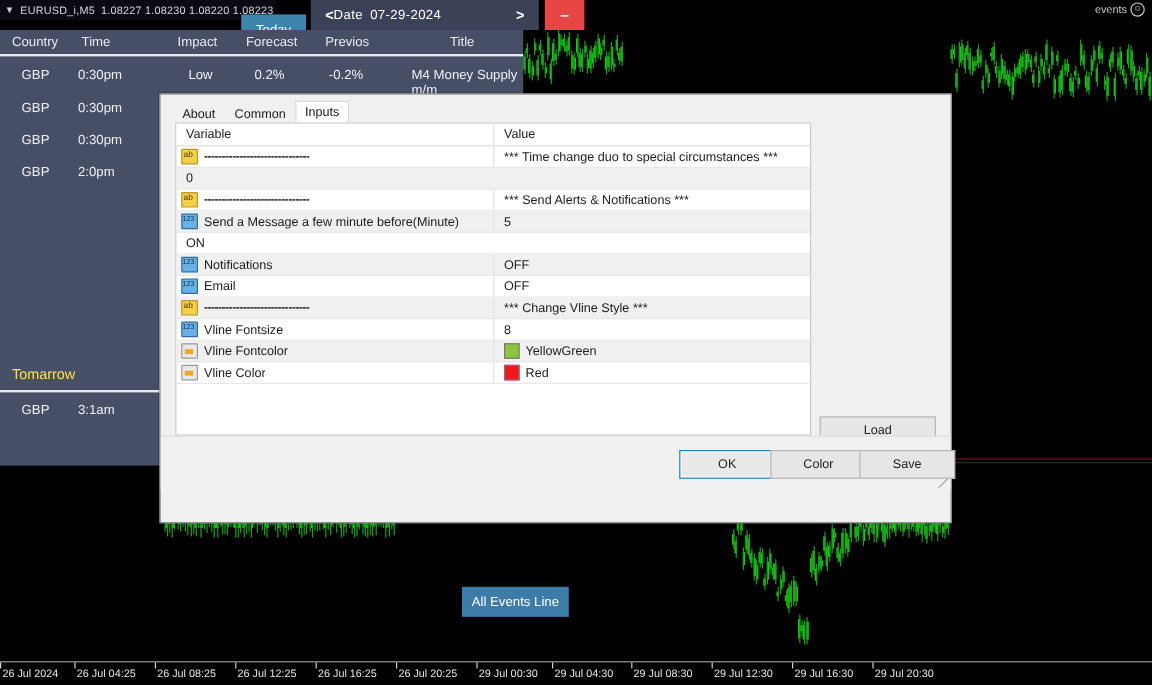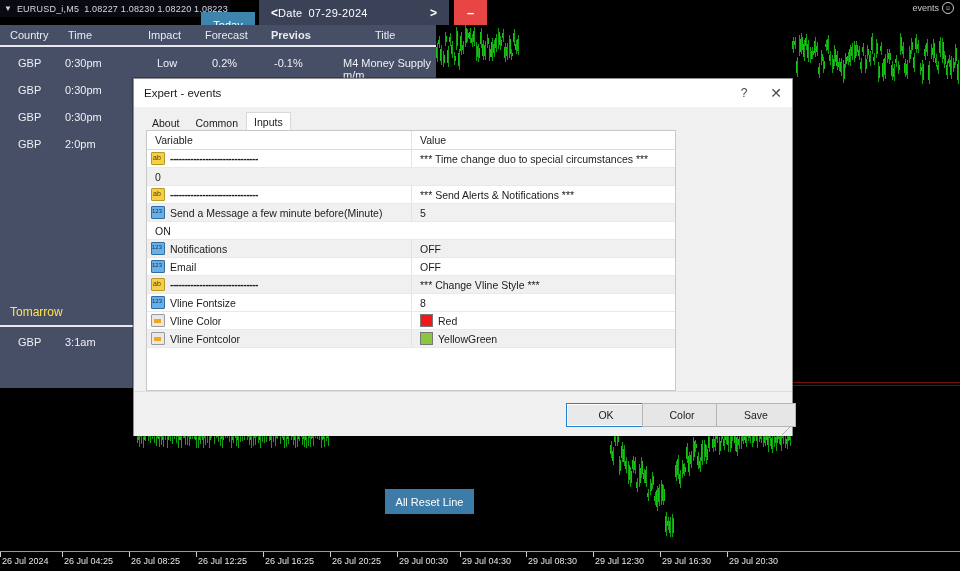--- a/index.html
+++ b/index.html
@@ -1023,30 +1023,30 @@
 </div>
 
 <div id="minus-btn">–</div>
 
 <div id="events-panel">
   <div id="panel-head">
     <span class="col" style="left:10px;">Country</span>
     <span class="col" style="left:68px;">Time</span>
     <span class="col" style="left:148px;">Impact</span>
     <span class="col" style="left:205px;">Forecast</span>
-    <span class="col" style="left:271px;font-weight:bold;">Previos</span>
+    <span class="col" style="left:271px;">Previos</span>
     <span class="col" style="left:375px;">Title</span>
   </div>
 
   <div class="ev-row" style="left:0;top:26px;width:436px;">
     <span class="c" style="left:18px;">GBP</span>
     <span class="c" style="left:65px;">0:30pm</span>
     <span class="c" style="left:157px;">Low</span>
     <span class="c" style="left:212px;">0.2%</span>
-    <span class="c" style="left:274px;">-0.1%</span>
+    <span class="c" style="left:274px;">-0.2%</span>
     <span class="c" style="left:343px;">M4 Money Supply m/m</span>
   </div>
 
   <div class="ev-row" style="left:0;top:53px;width:134px;">
     <span class="c" style="left:18px;">GBP</span>
     <span class="c" style="left:65px;">0:30pm</span>
   </div>
 
   <div class="ev-row" style="left:0;top:80px;width:134px;">
     <span class="c" style="left:18px;">GBP</span>
@@ -1060,30 +1060,23 @@
 
   <div id="tomarrow-label">Tomarrow</div>
   <div id="tomarrow-rule"></div>
 
   <div class="ev-row" style="left:0;top:305px;width:134px;">
     <span class="c" style="left:18px;">GBP</span>
     <span class="c" style="left:65px;">3:1am</span>
   </div>
 </div>
 
-<div id="all-events-line">All Reset Line</div>
+<div id="all-events-line">All Events Line</div>
 
 <div id="dialog">
-  <div id="dlg-titlebar">
-    <span id="dlg-title">Expert - events</span>
-    <div id="dlg-title-btns">
-      <div class="tb">?</div>
-      <div class="tb close">✕</div>
-    </div>
-  </div>
 
   <div id="dlg-body">
     <div id="tabstrip">
       <div class="tab">About</div>
       <div class="tab">Common</div>
       <div class="tab active">Inputs</div>
     </div>
 
     <div id="grid">
       <div class="ghead">
@@ -1157,43 +1150,44 @@
           </div>
           <div class="grow">
             <div class="vcell">
               <span class="ticon num"></span>
               <span class="vname">Vline Fontsize</span>
             </div>
             <div class="valcell">
               <span class="vval">8</span>
             </div>
           </div>
+          <div class="grow alt">
+            <div class="vcell">
+              <span class="ticon clr"></span>
+              <span class="vname">Vline Fontcolor</span>
+            </div>
+            <div class="valcell">
+              <span class="swatch" style="background: rgb(140, 198, 62);"></span>
+              <span class="vval">YellowGreen</span>
+            </div>
+          </div>
           <div class="grow">
             <div class="vcell">
               <span class="ticon clr"></span>
               <span class="vname">Vline Color</span>
             </div>
             <div class="valcell">
               <span class="swatch" style="background: rgb(240, 24, 24);"></span>
               <span class="vval">Red</span>
             </div>
           </div>
-          <div class="grow alt">
-            <div class="vcell">
-              <span class="ticon clr"></span>
-              <span class="vname">Vline Fontcolor</span>
-            </div>
-            <div class="valcell">
-              <span class="swatch" style="background: rgb(140, 198, 62);"></span>
-              <span class="vval">YellowGreen</span>
-            </div>
-          </div>
         </div>
     </div>
 
+    <div id="load-btn">Load</div>
     <div id="save-btn">Save</div>
 
     <div id="dlg-footer">
       <div class="fbtn" id="ok-btn">OK</div>
       <div class="fbtn" id="cancel-btn">Color</div>
       <div class="fbtn" id="reset-btn">Save</div>
     </div>
     <div id="dlg-grip"></div>
   </div>
 </div>

